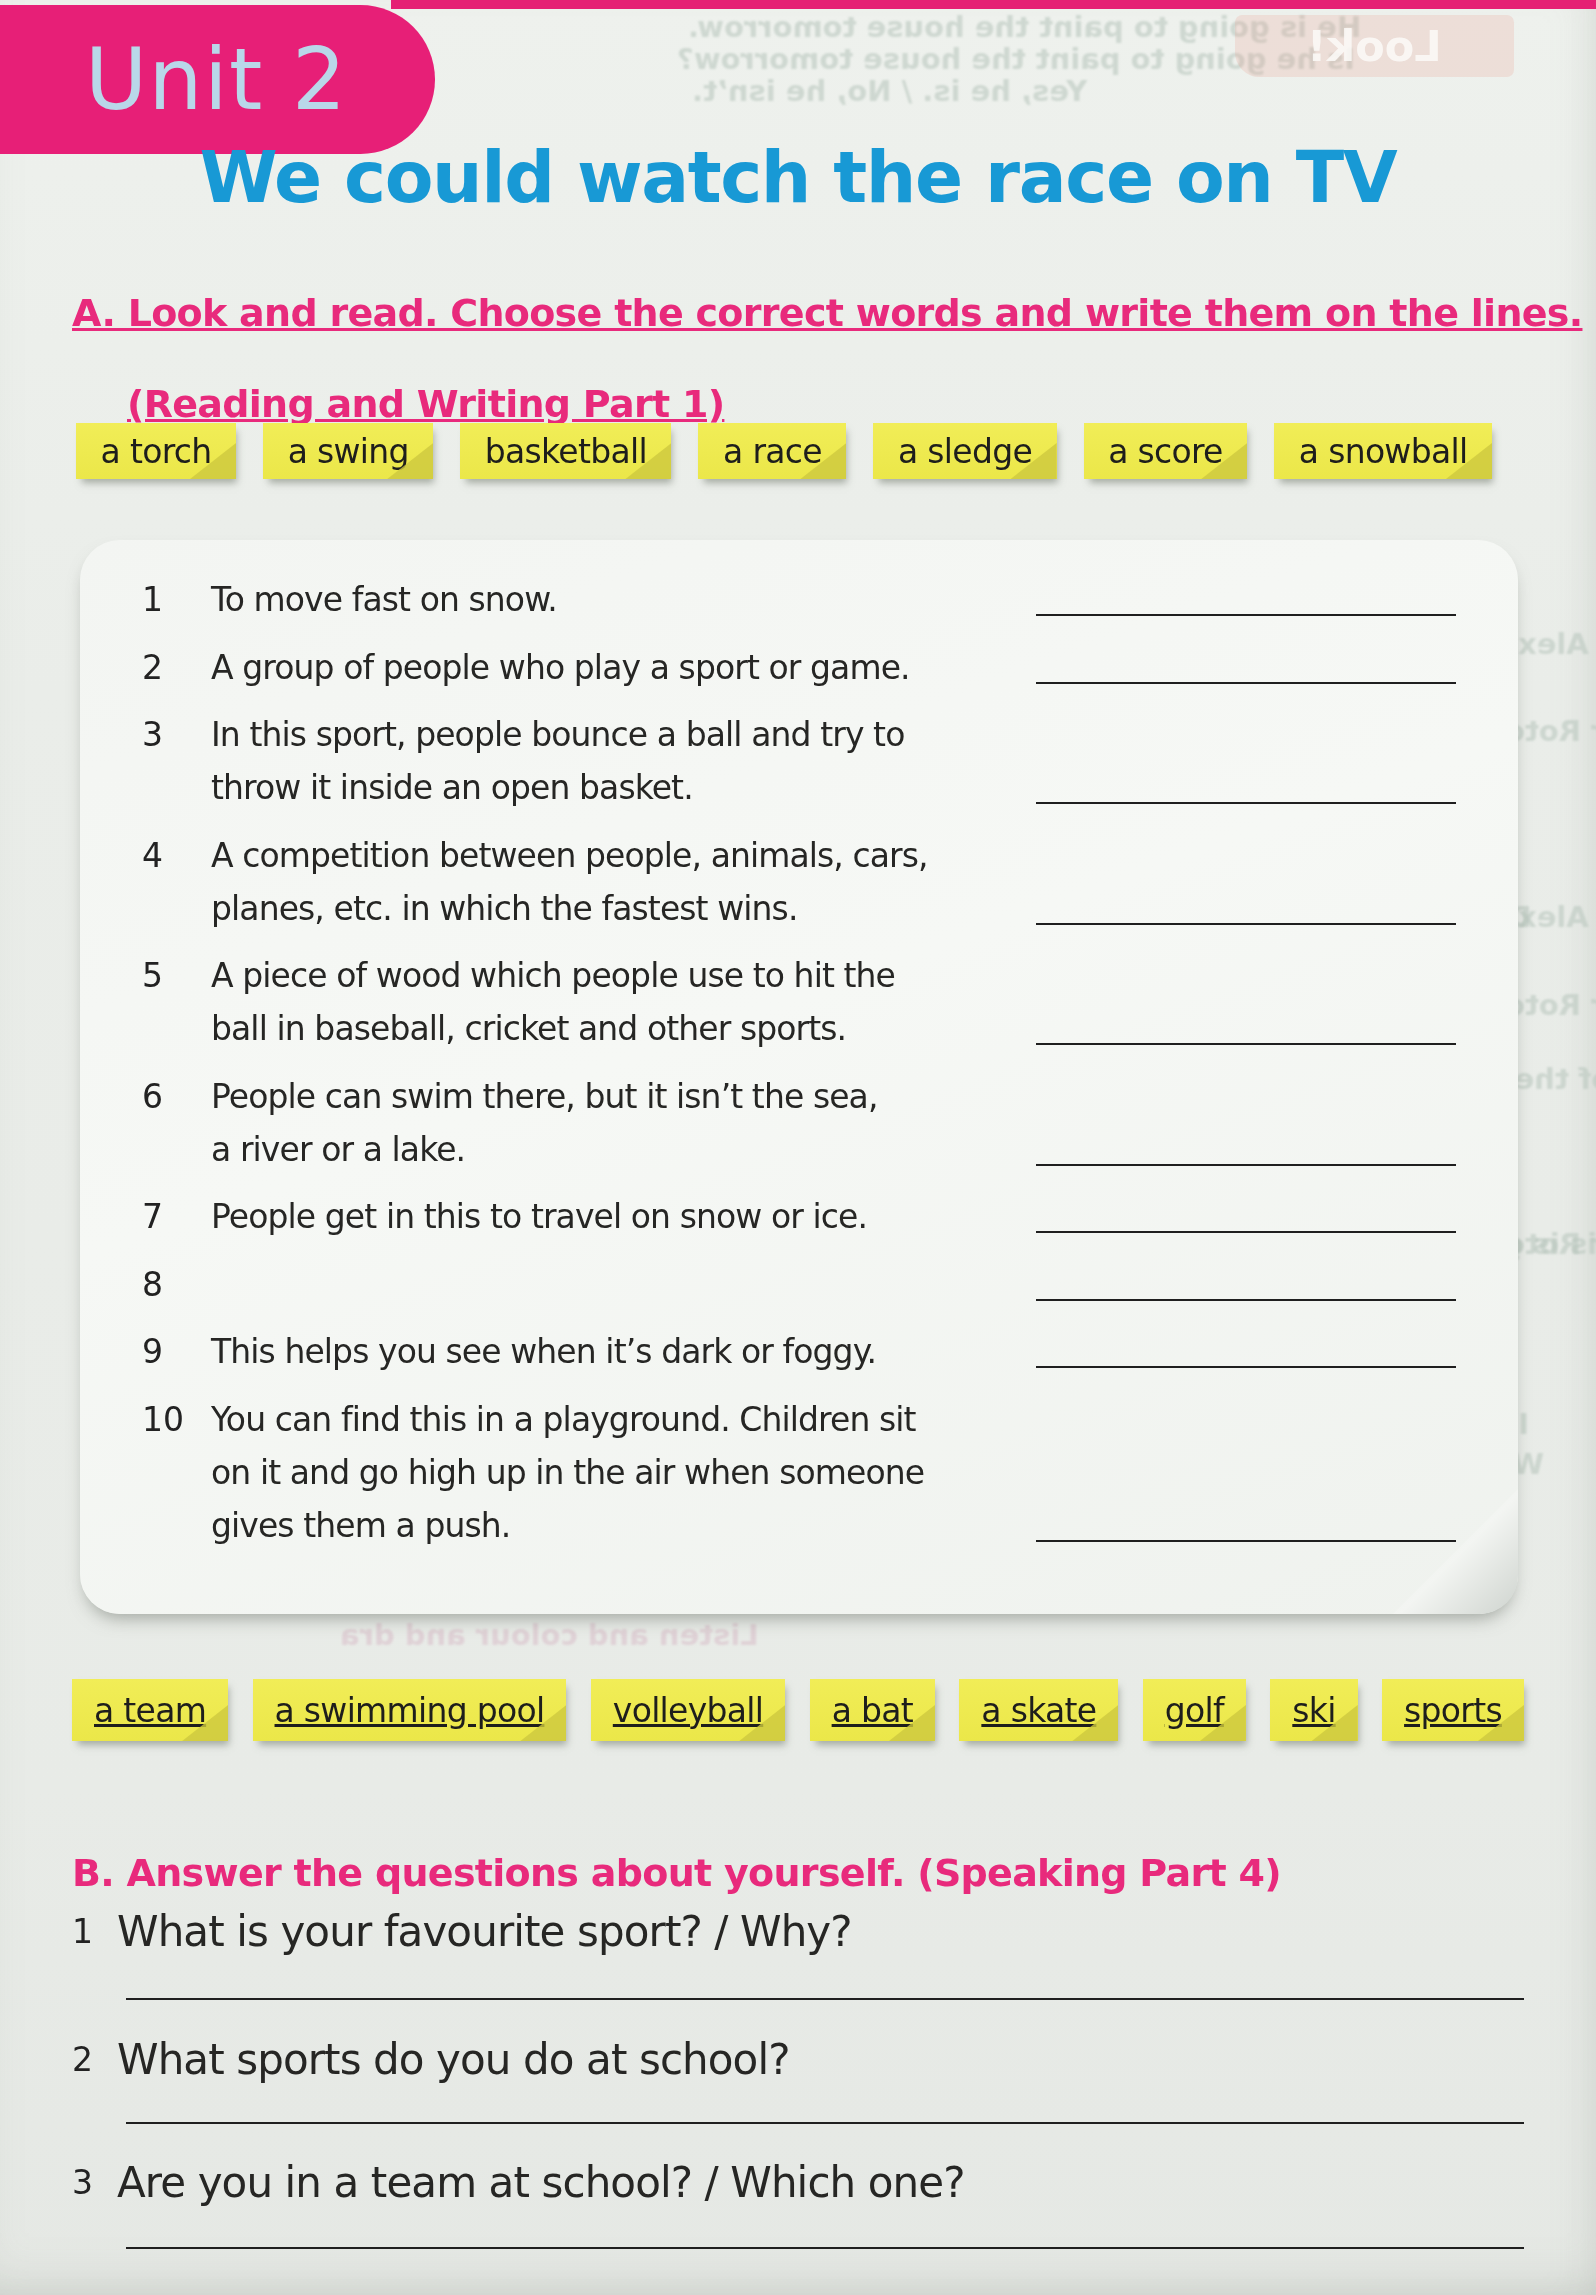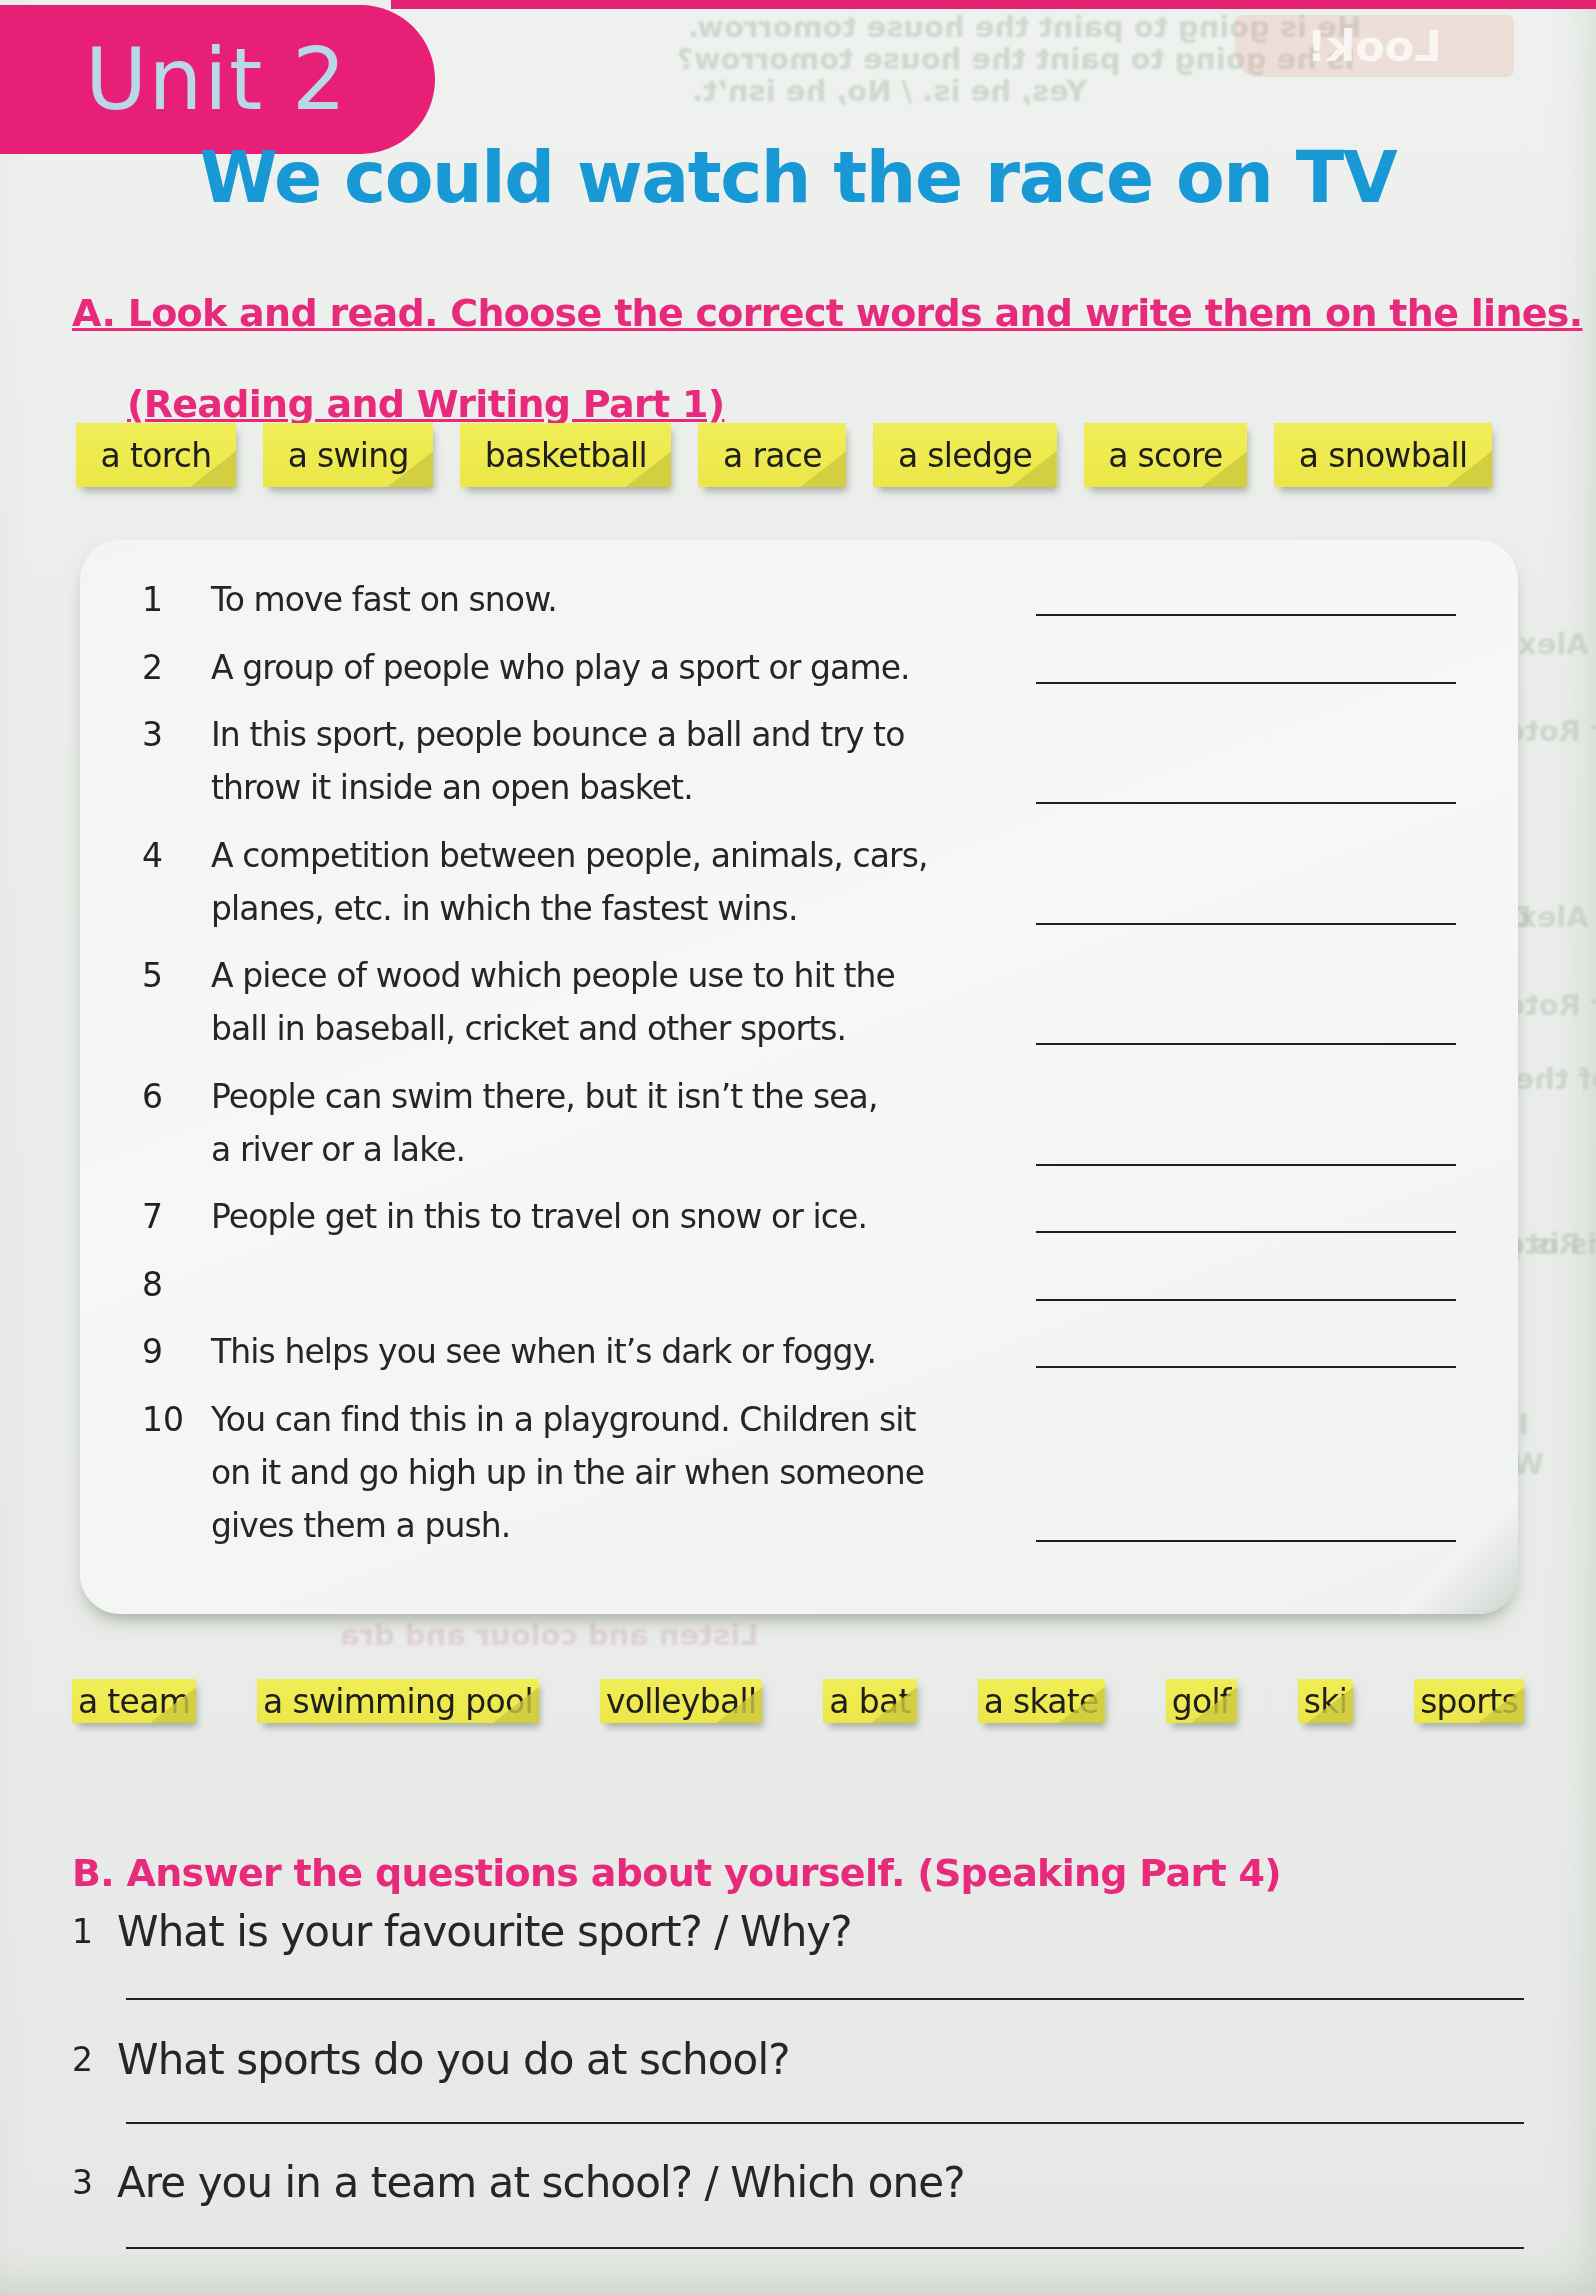--- a/index.html
+++ b/index.html
@@ -81,28 +81,28 @@
   .heading{color:#e82a7c;font-weight:bold;font-size:38px;letter-spacing:-0.7px;}
   .heading-a{position:absolute;top:288px;left:72px;line-height:51px;text-decoration:underline;}
   .heading-a .line2{margin-left:55px;margin-top:40px;}
   .heading-b{position:absolute;top:1851px;left:72px;}
 
   
   .cards-row{position:absolute;display:flex;justify-content:space-between;}
   .cards-row.top{left:76px;right:104px;top:423px;}
   .cards-row.bottom{left:72px;right:72px;top:1679px;}
   .card{
-    position:relative;height:64px;
+    position:relative;height:56px;
     background:linear-gradient(180deg,#f1ed57 0%,#ebe749 100%);
     display:flex;align-items:center;
     padding:0 24.6px;
     font-size:33px;color:#1e1e1c;letter-spacing:-0.7px;
     box-shadow:3.6px 5.8px 7.2px -2.2px rgba(110,118,105,.55);
   }
-  .cards-row.bottom .card{height:44px;padding:0 6px;}
+  .cards-row.bottom .card{height:62px;padding:0 22px;text-decoration:underline;}
   .card::after{
     content:"";position:absolute;right:0;bottom:0;width:46px;height:36px;
     background:#cdc83e;opacity:.8;
     clip-path:polygon(100% 0,100% 100%,0 100%);
   }
 
   
   .defs-box{
     position:absolute;left:80px;top:540px;width:1438px;height:1074px;
     background:linear-gradient(160deg,#f3f5f2 0%,#f6f8f5 45%,#eff2ee 100%);

